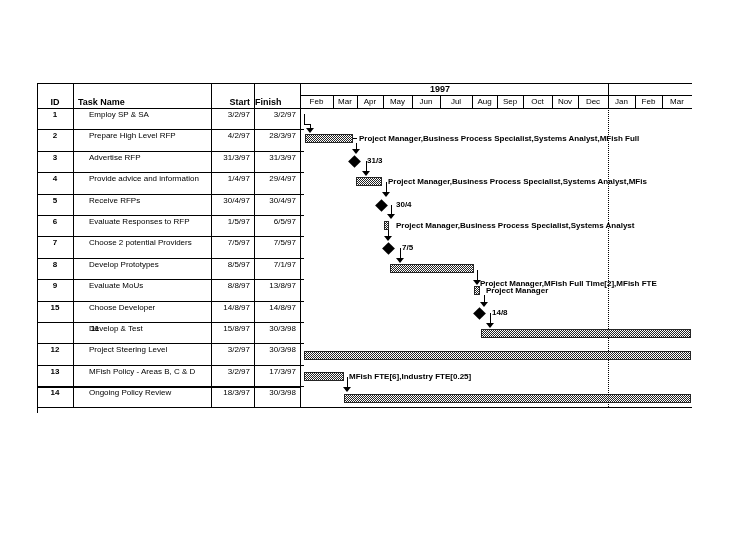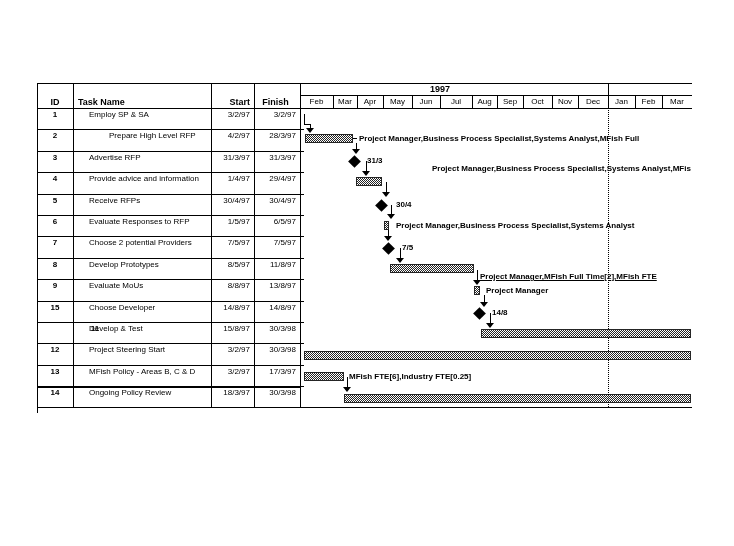--- a/index.html
+++ b/index.html
@@ -38,21 +38,21 @@
   <div class="vline" style="left:211px;top:83px;height:324px;"></div>
   <div class="vline" style="left:254px;top:83px;height:324px;"></div>
   <div class="vline" style="left:300px;top:83px;height:324px;"></div>
   <div class="hline" style="left:300px;top:95px;width:392px;"></div>
   <div class="vline" style="left:608px;top:83px;height:25px;"></div>
   <div class="dotted" style="left:608px;top:108px;height:299px;"></div>
 
   <div class="hdr" style="left:37px;top:97px;width:36px;text-align:center;">ID</div>
   <div class="hdr" style="left:78px;top:97px;">Task Name</div>
   <div class="hdr" style="left:212px;top:97px;width:38px;text-align:right;">Start</div>
-  <div class="hdr" style="left:255px;top:97px;width:41px;text-align:center;">Finish</div>
+  <div class="hdr" style="left:255px;top:97px;width:41px;text-align:left;">Finish</div>
   <div class="hdr" style="left:420px;top:84px;width:40px;text-align:center;">1997</div>
 
   <div id="months">
       <div class="month" style="left: 300px; width: 33px;">Feb</div>
       <div class="month" style="left: 333px; width: 24px;">Mar</div>
       <div class="vline" style="left: 333px; top: 96px; height: 12px;"></div>
       <div class="month" style="left: 357px; width: 26px;">Apr</div>
       <div class="vline" style="left: 357px; top: 96px; height: 12px;"></div>
       <div class="month" style="left: 383px; width: 29px;">May</div>
       <div class="vline" style="left: 383px; top: 96px; height: 12px;"></div>
@@ -80,21 +80,21 @@
 
   <div id="rows">
       <div>
         <div class="cell id" style="top:110px;">1</div>
         <div class="cell name" style="top:110px;">Employ SP &amp; SA</div>
         <div class="cell num" style="left:212px;width:38px;top:110px;">3/2/97</div>
         <div class="cell num" style="left:255px;width:41px;top:110px;">3/2/97</div>
       </div>
       <div>
         <div class="cell id" style="top:131.4px;">2</div>
-        <div class="cell name" style="top:131.4px;margin-left:20px;">Prepare High Level RFP</div>
+        <div class="cell name" style="top:131.4px;">Prepare High Level RFP</div>
         <div class="cell num" style="left:212px;width:38px;top:131.4px;">4/2/97</div>
         <div class="cell num" style="left:255px;width:41px;top:131.4px;">28/3/97</div>
         <div class="hline" style="left:37px;top:129px;width:263px;"></div>
         <div class="hline" style="left:300px;top:129px;width:4px;"></div>
       </div>
       <div>
         <div class="cell id" style="top:152.8px;">3</div>
         <div class="cell name" style="top:152.8px;">Advertise RFP</div>
         <div class="cell num" style="left:212px;width:38px;top:152.8px;">31/3/97</div>
         <div class="cell num" style="left:255px;width:41px;top:152.8px;">31/3/97</div>
@@ -130,21 +130,21 @@
         <div class="cell name" style="top:238.39999999999998px;">Choose 2 potential Providers</div>
         <div class="cell num" style="left:212px;width:38px;top:238.39999999999998px;">7/5/97</div>
         <div class="cell num" style="left:255px;width:41px;top:238.39999999999998px;">7/5/97</div>
         <div class="hline" style="left:37px;top:236px;width:263px;"></div>
         <div class="hline" style="left:300px;top:236px;width:4px;"></div>
       </div>
       <div>
         <div class="cell id" style="top:259.79999999999995px;">8</div>
         <div class="cell name" style="top:259.79999999999995px;">Develop Prototypes</div>
         <div class="cell num" style="left:212px;width:38px;top:259.79999999999995px;">8/5/97</div>
-        <div class="cell num" style="left:255px;width:41px;top:259.79999999999995px;">11/8/97</div>
+        <div class="cell num" style="left:255px;width:41px;top:259.79999999999995px;">7/1/97</div>
         <div class="hline" style="left:37px;top:258px;width:263px;"></div>
         <div class="hline" style="left:300px;top:258px;width:4px;"></div>
       </div>
       <div>
         <div class="cell id" style="top:281.2px;">9</div>
         <div class="cell name" style="top:281.2px;">Evaluate MoUs</div>
         <div class="cell num" style="left:212px;width:38px;top:281.2px;">8/8/97</div>
         <div class="cell num" style="left:255px;width:41px;top:281.2px;">13/8/97</div>
         <div class="hline" style="left:37px;top:279px;width:263px;"></div>
         <div class="hline" style="left:300px;top:279px;width:4px;"></div>
@@ -160,21 +160,21 @@
       <div>
         <div class="cell id" style="top:324px;margin-left:40px;">11</div>
         <div class="cell name" style="top:324px;">Develop &amp; Test</div>
         <div class="cell num" style="left:212px;width:38px;top:324px;">15/8/97</div>
         <div class="cell num" style="left:255px;width:41px;top:324px;">30/3/98</div>
         <div class="hline" style="left:37px;top:322px;width:263px;"></div>
         <div class="hline" style="left:300px;top:322px;width:4px;"></div>
       </div>
       <div>
         <div class="cell id" style="top:345.4px;">12</div>
-        <div class="cell name" style="top:345.4px;">Project Steering Start</div>
+        <div class="cell name" style="top:345.4px;">Project Steering Level</div>
         <div class="cell num" style="left:212px;width:38px;top:345.4px;">3/2/97</div>
         <div class="cell num" style="left:255px;width:41px;top:345.4px;">30/3/98</div>
         <div class="hline" style="left:37px;top:343px;width:263px;"></div>
         <div class="hline" style="left:300px;top:343px;width:4px;"></div>
       </div>
       <div>
         <div class="cell id" style="top:366.79999999999995px;">13</div>
         <div class="cell name" style="top:366.79999999999995px;">MFish Policy - Areas B, C &amp; D</div>
         <div class="cell num" style="left:212px;width:38px;top:366.79999999999995px;">3/2/97</div>
         <div class="cell num" style="left:255px;width:41px;top:366.79999999999995px;">17/3/97</div>
@@ -203,41 +203,41 @@
     <div class="hline" style="left:353px;top:138px;width:4px;"></div>
     <div class="vline" style="left:356px;top:143px;height:8px;"></div>
     <div class="arrow" style="left:352px;top:149px;"></div>
 
     <div class="ms" style="left:350px;top:157px;"></div>
     <div class="lbl" style="left:367px;top:156px;">31/3</div>
     <div class="vline" style="left:366px;top:161px;height:11px;"></div>
     <div class="arrow" style="left:362px;top:171px;"></div>
 
     <div class="bar" style="left:356px;top:177px;width:26px;"></div>
-    <div class="lbl" style="left:388px;top:164px;margin-left:44px;">Project Manager,Business Process Specialist,Systems Analyst,MFis</div>
+    <div class="lbl" style="left:388px;top:177px;">Project Manager,Business Process Specialist,Systems Analyst,MFis</div>
     <div class="vline" style="left:386px;top:182px;height:10px;"></div>
     <div class="arrow" style="left:382px;top:192px;"></div>
 
     <div class="ms" style="left:377px;top:201px;"></div>
     <div class="lbl" style="left:396px;top:200px;">30/4</div>
     <div class="vline" style="left:391px;top:205px;height:10px;"></div>
     <div class="arrow" style="left:387px;top:214px;"></div>
 
     <div class="bar" style="left:384px;top:221px;width:5px;"></div>
     <div class="lbl" style="left:396px;top:221px;">Project Manager,Business Process Specialist,Systems Analyst</div>
     <div class="vline" style="left:388px;top:230px;height:7px;"></div>
     <div class="arrow" style="left:384px;top:236px;"></div>
 
     <div class="ms" style="left:384px;top:244px;"></div>
     <div class="lbl" style="left:402px;top:243px;">7/5</div>
     <div class="vline" style="left:400px;top:248px;height:10px;"></div>
     <div class="arrow" style="left:396px;top:258px;"></div>
 
     <div class="bar" style="left:390px;top:264px;width:84px;"></div>
-    <div class="lbl" style="left:480px;top:272px;text-decoration:underline;">Project Manager,MFish Full Time[2],MFish FTE</div>
+    <div class="lbl" style="left:480px;top:279px;">Project Manager,MFish Full Time[2],MFish FTE</div>
     <div class="vline" style="left:477px;top:270px;height:11px;"></div>
     <div class="arrow" style="left:473px;top:280px;"></div>
 
     <div class="bar" style="left:474px;top:286px;width:6px;"></div>
     <div class="lbl" style="left:486px;top:286px;">Project Manager</div>
     <div class="vline" style="left:484px;top:295px;height:8px;"></div>
     <div class="arrow" style="left:480px;top:302px;"></div>
 
     <div class="ms" style="left:475px;top:309px;"></div>
     <div class="lbl" style="left:492px;top:308px;">14/8</div>

